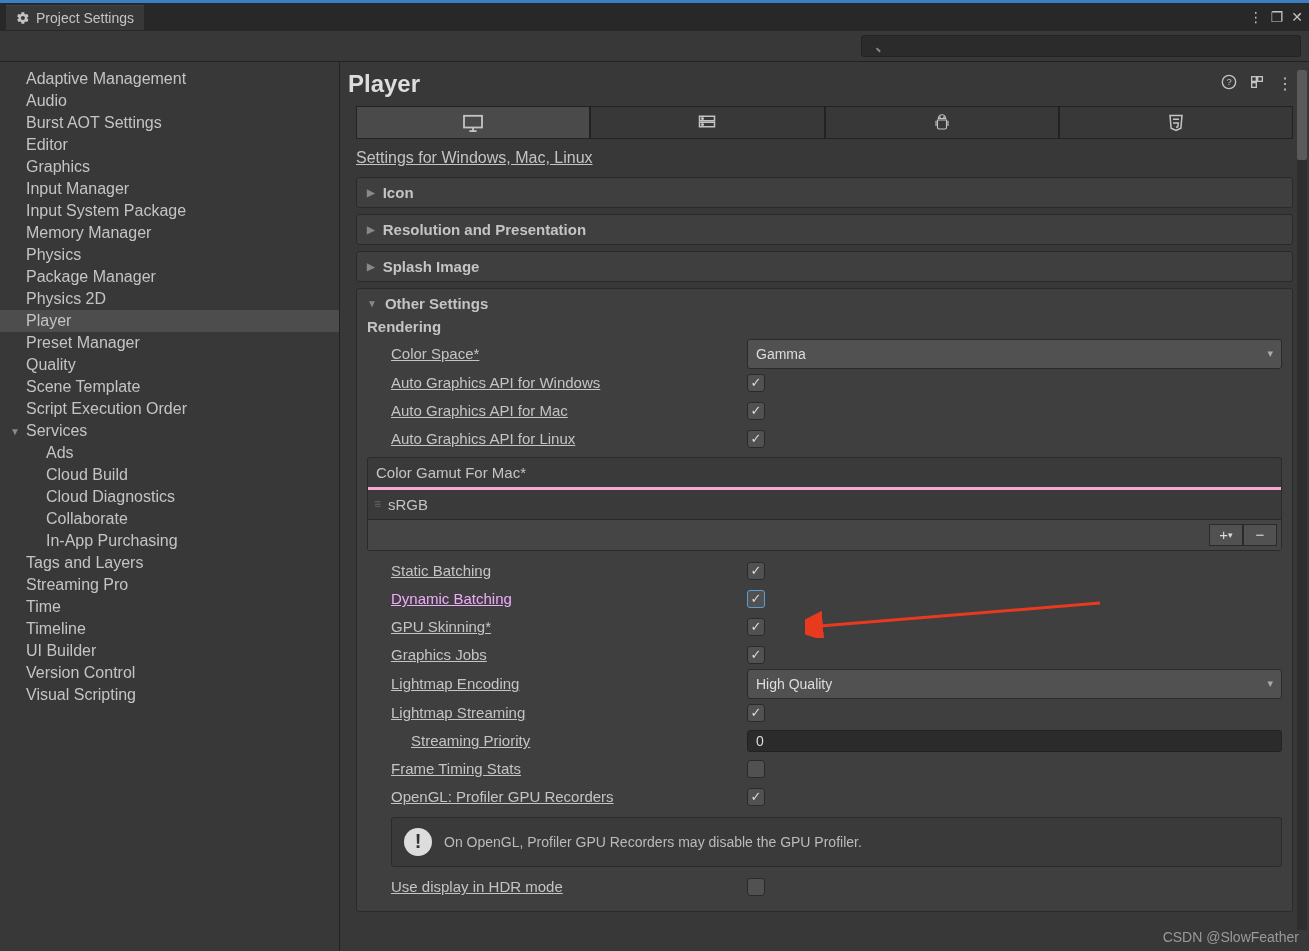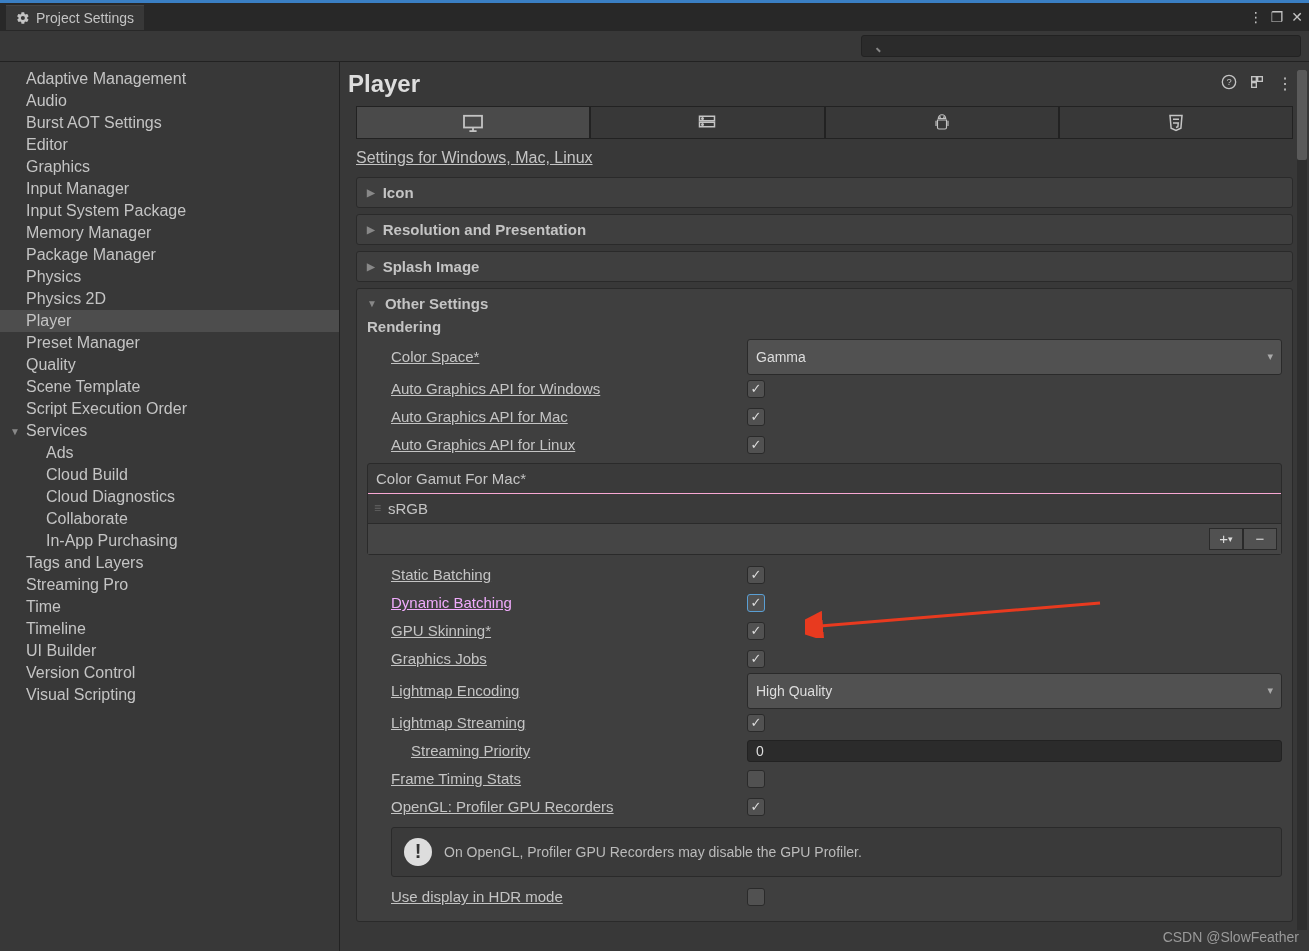--- a/index.html
+++ b/index.html
@@ -97,21 +97,21 @@
 .prop-row {
   display: flex; align-items: center; min-height: 28px;
   font-size: 15px;
 }
 .prop-label { width: 380px; padding-left: 24px; text-decoration: underline; }
 .prop-label.highlight { color: #f0abfc; }
 .prop-label.sub { padding-left: 44px; }
 .prop-field { flex: 1; display: flex; align-items: center; }
 .dropdown {
   flex: 1; background: #515151; border: 1px solid #2a2a2a;
-  border-radius: 3px; height: 36px; display: flex;
+  border-radius: 3px; height: 30px; display: flex;
   align-items: center; padding: 0 8px; color: #ddd;
   font-size: 14px; cursor: pointer; position: relative;
 }
 .dropdown::after {
   content: "▾"; position: absolute; right: 8px; font-size: 11px; color: #aaa;
 }
 .numfield {
   flex: 1; background: #2b2b2b; border: 1px solid #222;
   border-radius: 3px; height: 22px; display: flex;
   align-items: center; padding: 0 8px; color: #ddd;
@@ -122,21 +122,21 @@
   border: 1px solid #2a2a2a; border-radius: 3px;
   display: flex; align-items: center; justify-content: center;
   cursor: pointer; font-size: 13px; color: #ddd;
 }
 .checkbox.highlighted { border: 1px solid #5a9fd4; }
 .listbox {
   background: #3a3a3a; border: 1px solid #2a2a2a;
   border-radius: 3px; margin-top: 4px;
 }
 .listbox-head {
-  padding: 6px 8px; border-bottom: 1px solid #f9a8d4;
+  padding: 6px 8px; border-bottom: 3px solid #f9a8d4;
   font-size: 15px;
 }
 .listbox-row {
   padding: 6px 8px 6px 20px; font-size: 15px;
   display: flex; align-items: center; position: relative;
 }
 .listbox-row::before {
   content: "≡"; position: absolute; left: 6px; color: #666; font-size: 12px;
 }
 .listbox-footer {
@@ -206,22 +206,22 @@
   <div class="body">
     <div class="sidebar">
       <div class="sidebar-item"><span>Adaptive Management</span></div>
       <div class="sidebar-item"><span>Audio</span></div>
       <div class="sidebar-item"><span>Burst AOT Settings</span></div>
       <div class="sidebar-item"><span>Editor</span></div>
       <div class="sidebar-item"><span>Graphics</span></div>
       <div class="sidebar-item"><span>Input Manager</span></div>
       <div class="sidebar-item"><span>Input System Package</span></div>
       <div class="sidebar-item"><span>Memory Manager</span></div>
+      <div class="sidebar-item"><span>Physics</span></div>
       <div class="sidebar-item"><span>Package Manager</span></div>
-      <div class="sidebar-item"><span>Physics</span></div>
       <div class="sidebar-item"><span>Physics 2D</span></div>
       <div class="sidebar-item selected"><span>Player</span></div>
       <div class="sidebar-item"><span>Preset Manager</span></div>
       <div class="sidebar-item"><span>Quality</span></div>
       <div class="sidebar-item"><span>Scene Template</span></div>
       <div class="sidebar-item"><span>Script Execution Order</span></div>
       <div class="sidebar-group">
           <span class="tri">▼</span>
           <span>Services</span>
         </div>

